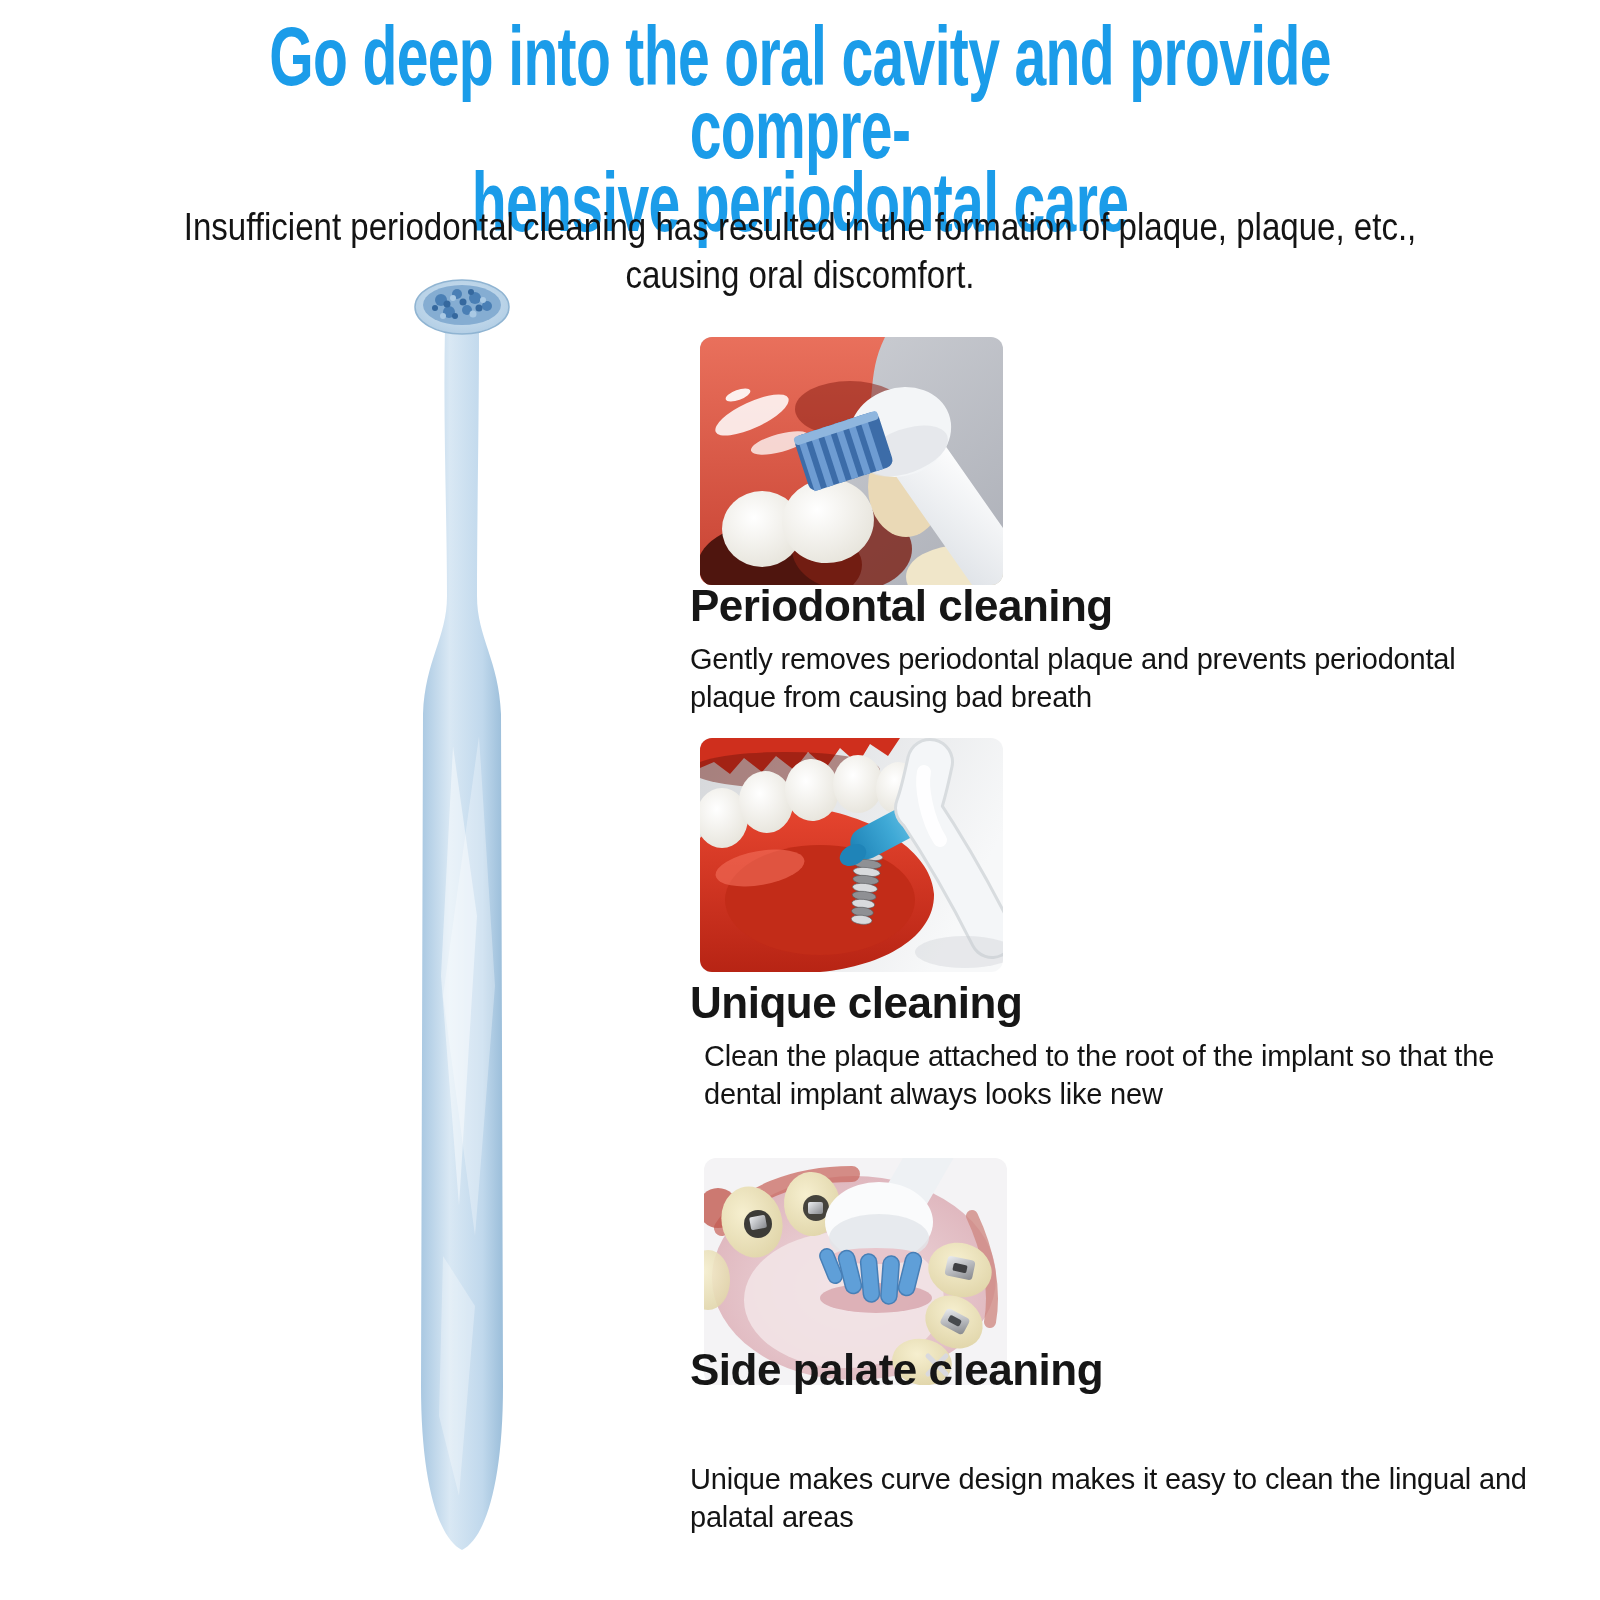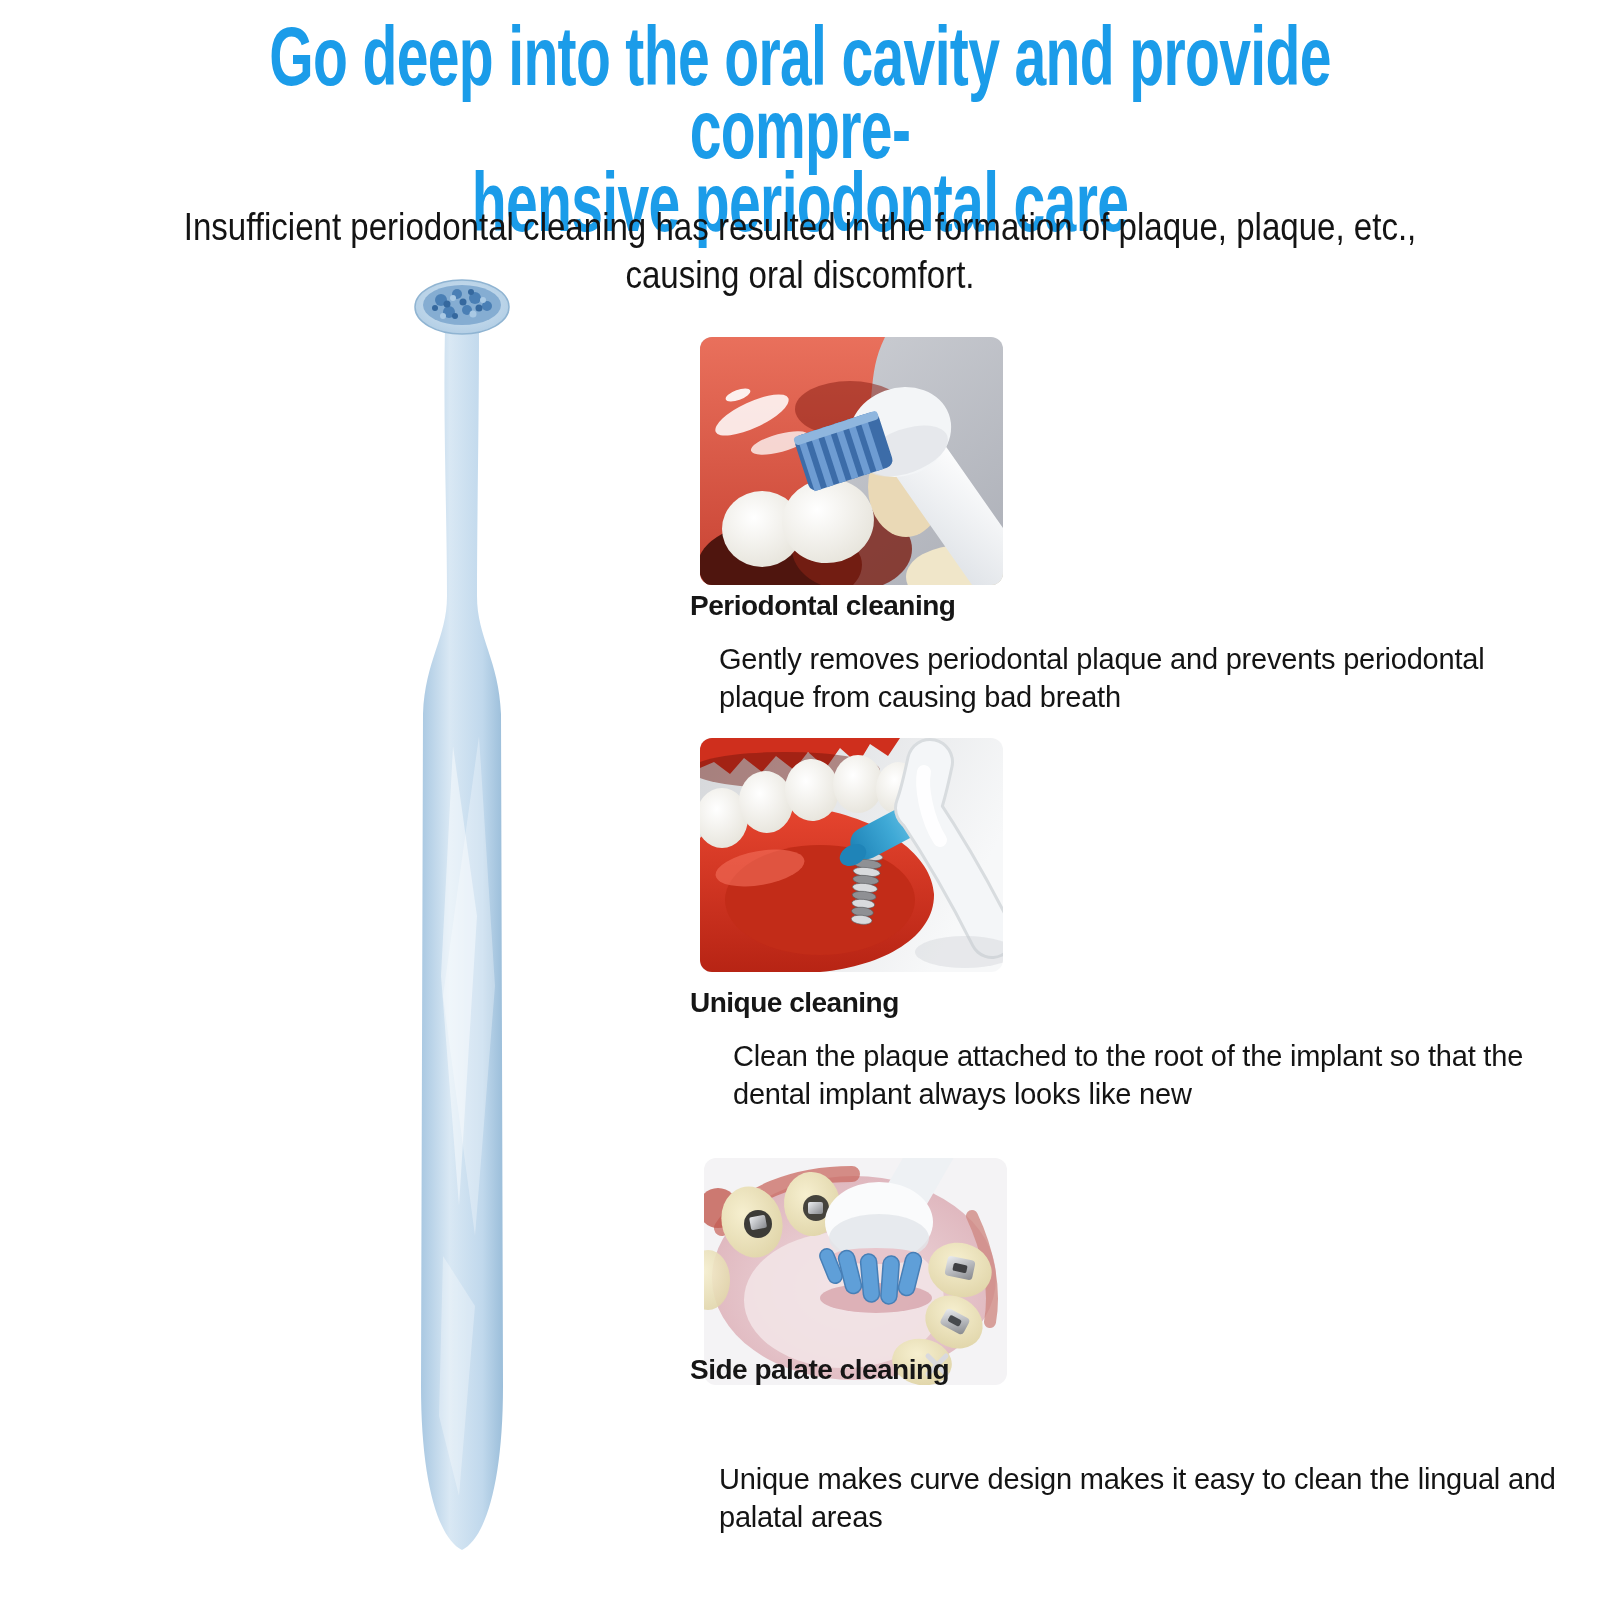--- a/index.html
+++ b/index.html
@@ -6,24 +6,24 @@
   #stage{position:relative;width:1600px;height:1600px;background:#ffffff;overflow:hidden;
          font-family:"Liberation Sans",sans-serif;padding-left:12px;}
   .title{position:absolute;top:20px;left:0;width:1600px;text-align:center;
          font-weight:700;font-size:84px;line-height:73px;letter-spacing:-1px;
          white-space:pre-line;transform:scaleX(0.68);transform-origin:50% 0;}
   .intro{position:absolute;top:203px;left:0;width:1600px;text-align:center;
          font-weight:500;font-size:38px;line-height:48px;color:#141414;
          white-space:pre-line;transform:scaleX(0.87);transform-origin:50% 0;}
   .brush-wrap{position:absolute;left:383px;top:276px;width:158px;height:1284px;}
   .feature-photo{position:absolute;display:block;}
-  .feature-heading{position:absolute;font-size:28px;font-weight:700;color:#161616;
+  .feature-heading{position:absolute;font-size:44px;font-weight:700;color:#161616;
                    letter-spacing:-0.5px;line-height:44px;}
   .feature-body{position:absolute;font-size:29px;font-weight:400;color:#141414;
-                line-height:38px;white-space:pre-line;letter-spacing:-0.2px;margin-left:29px;}
+                line-height:38px;white-space:pre-line;letter-spacing:-0.2px;}
 </style>
 </head>
 <body>
 
 <div id="stage">
 
   <div class="title" style="color: rgb(27, 156, 233);">Go deep into the oral cavity and provide compre-
 hensive periodontal care</div>
   <div class="intro">Insufficient periodontal cleaning has resulted in the formation of plaque, plaque, etc.,
 causing oral discomfort.</div>

